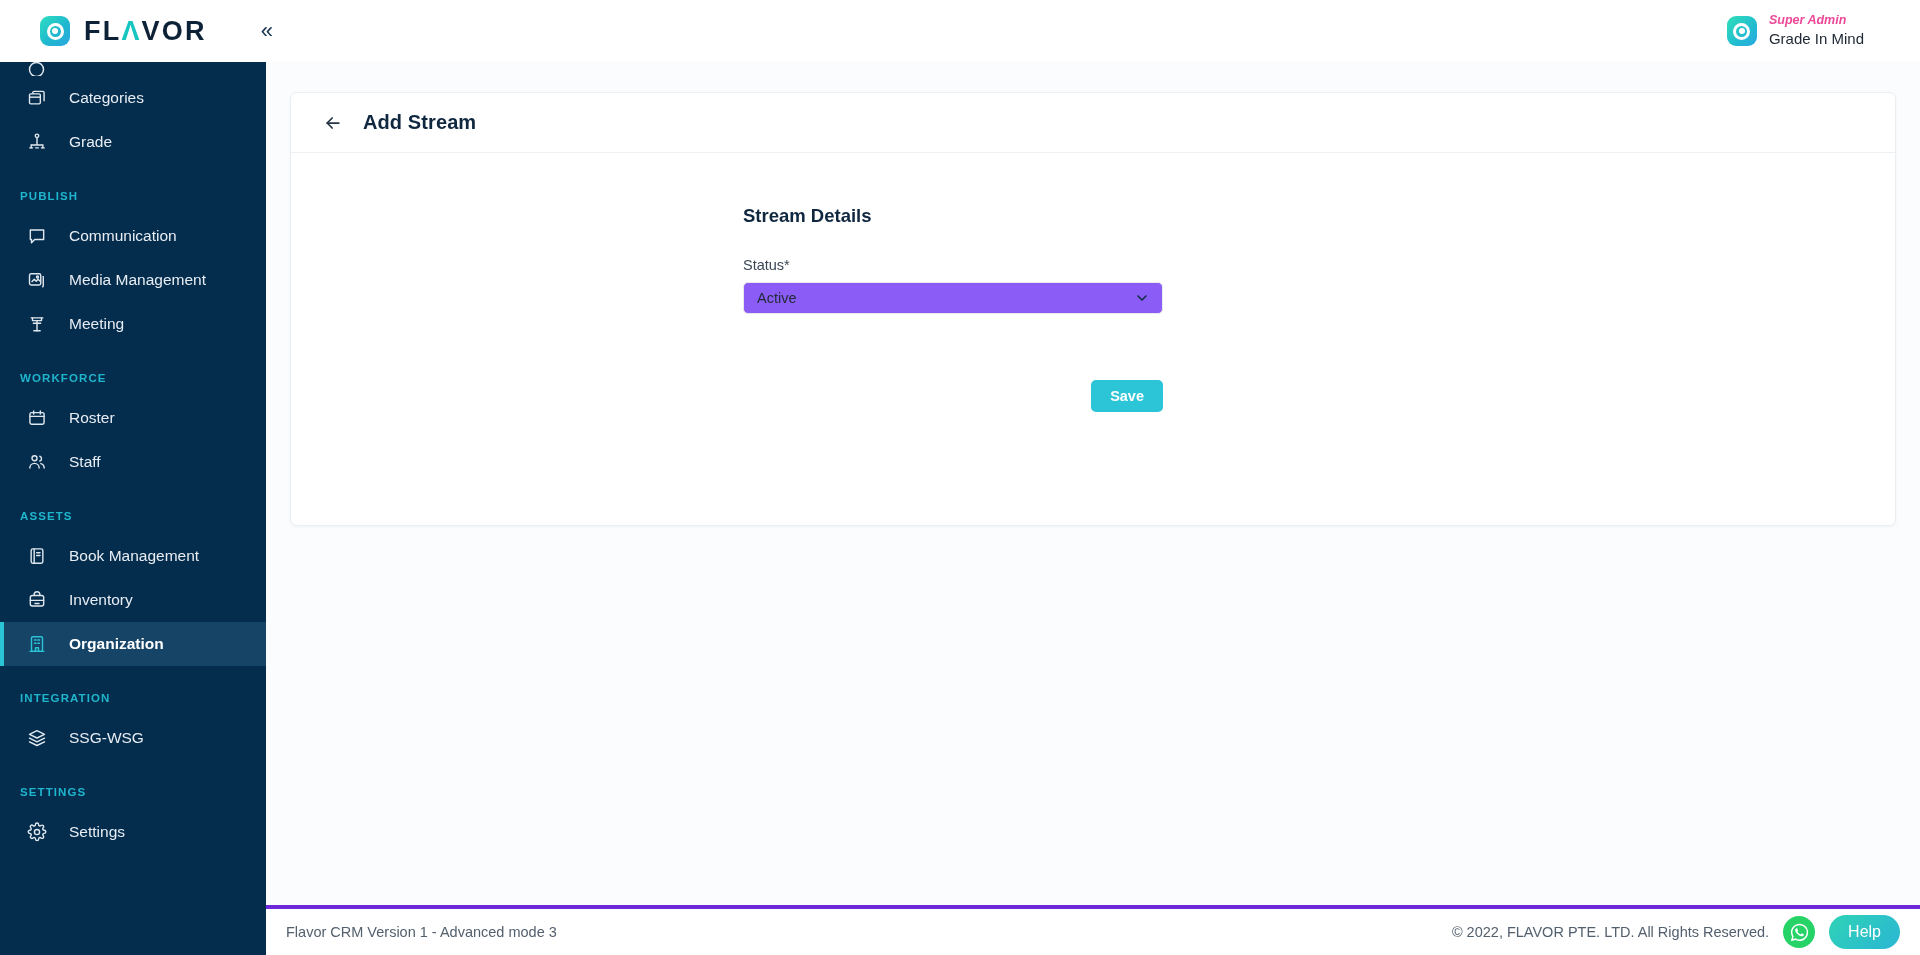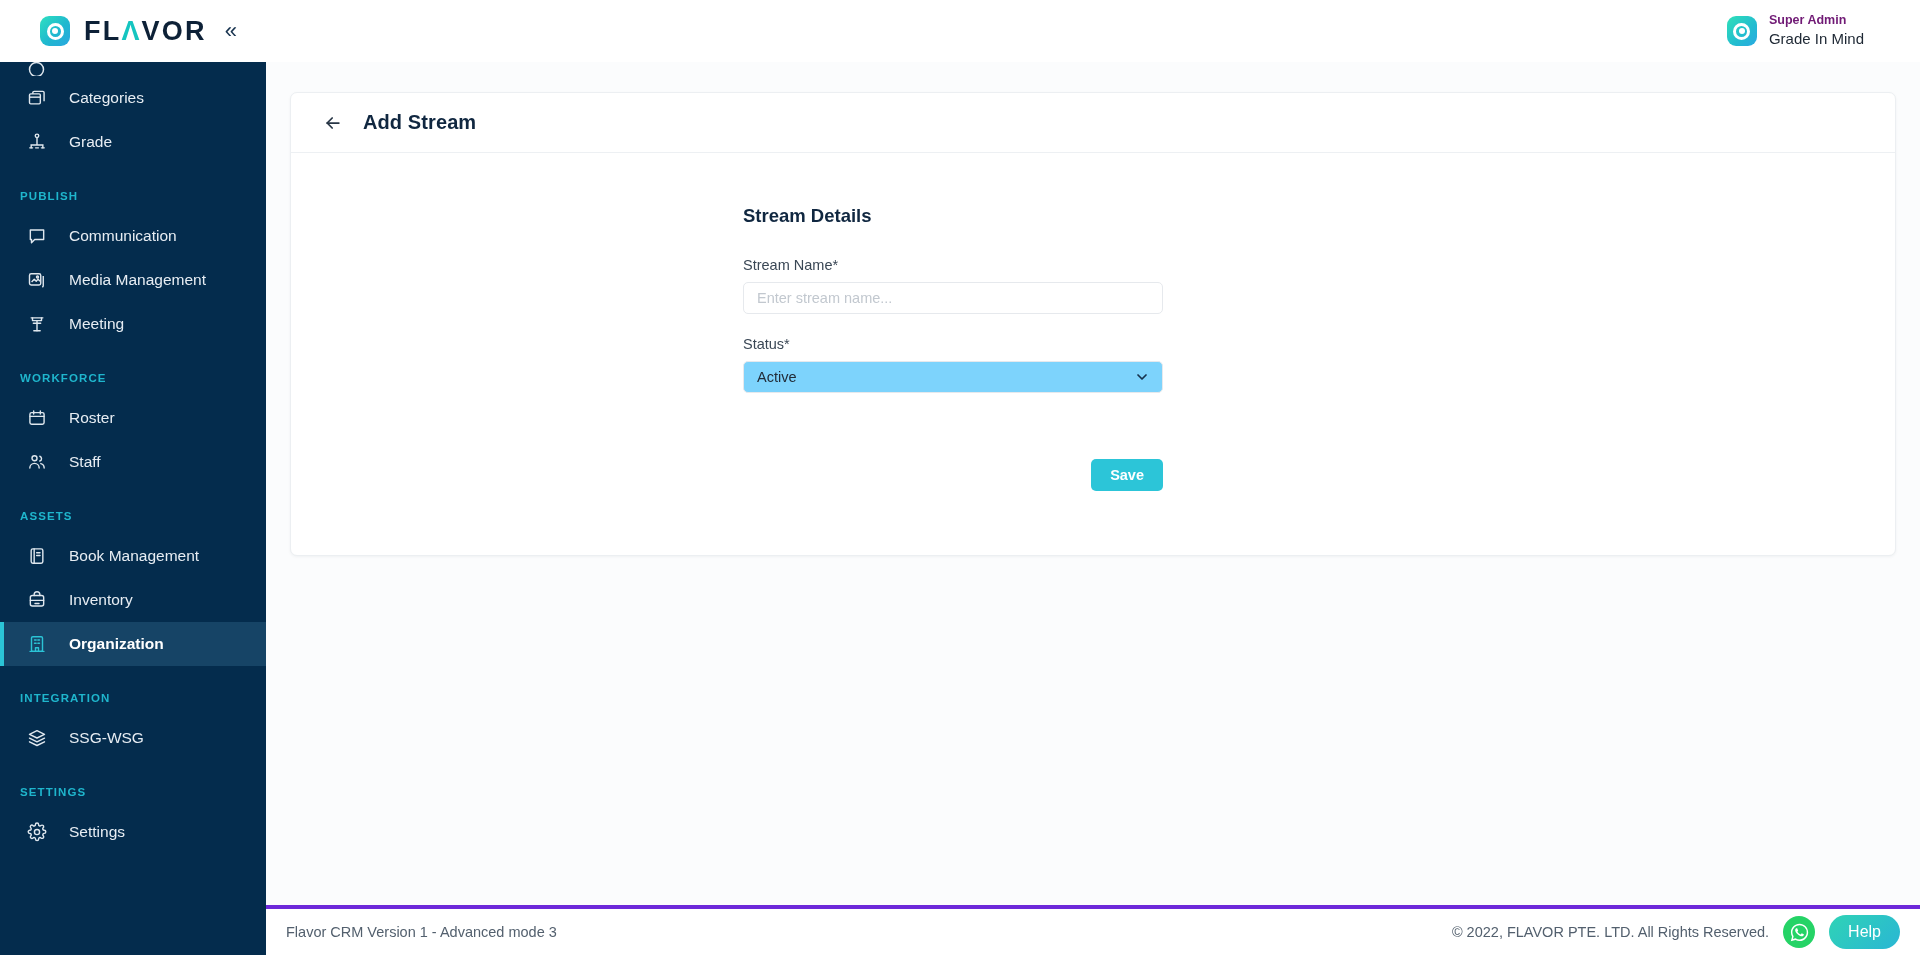--- a/index.html
+++ b/index.html
@@ -10,20 +10,21 @@
     overflow: hidden;
   }
 
   
   .topbar {
     position: absolute; top: 0; left: 0;
     width: 1920px; height: 62px;
     background: #ffffff;
     display: flex; align-items: center;
     z-index: 30;
+    gap: 36px;
   }
   .logo-wrap {
     display: flex; align-items: center;
     margin-left: 40px; gap: 14px;
   }
   .logo-mark {
     width: 30px; height: 30px; border-radius: 9px;
     background: linear-gradient(135deg, #2fe0c0 0%, #1fb8cf 55%, #2aa7e0 100%);
     display: flex; align-items: center; justify-content: center;
     flex: none;
@@ -63,21 +64,21 @@
   .user-avatar .ring {
     width: 17px; height: 17px; border-radius: 50%;
     border: 3.2px solid #ffffff;
     display: flex; align-items: center; justify-content: center;
   }
   .user-avatar .ring i {
     display: block; width: 6px; height: 6px; border-radius: 50%;
     background: #ffffff;
   }
   .user-meta { line-height: 1.25; text-align: left; }
-  .user-role { font-size: 12.5px; font-weight: 700; color: #701a75; }
+  .user-role { font-size: 12.5px; font-weight: 700; color: #ec4899; font-style: italic; }
   .user-name { font-size: 15px; font-weight: 400; color: #1d2733; margin-top: 1px; }
 
   
   .sidebar {
     position: absolute; top: 62px; left: 0;
     width: 266px; height: 893px;
     background: #042c4d;
     overflow: hidden;
     z-index: 20;
   }
@@ -162,21 +163,21 @@
     padding: 0 13px; font-size: 14.5px;
     font-family: "Liberation Sans", sans-serif;
     color: #222c38; background: #fff; outline: none;
   }
   .text-input::placeholder { color: #c2c8cf; }
   .select-wrap { position: relative; }
   .select-box {
     width: 100%; height: 32px;
     border: 1px solid #e6e9ed; border-radius: 5px;
     padding: 0 34px 0 13px; font-size: 14.5px;
-    color: #222c38; background: #7dd3fc;
+    color: #222c38; background: #8b5cf6;
     display: flex; align-items: center; cursor: pointer;
   }
   .select-caret {
     position: absolute; right: 13px; top: 50%;
     transform: translateY(-50%);
     color: #16324d; pointer-events: none;
     display: flex; align-items: center;
   }
   .actions {
     margin-top: 66px; display: flex; justify-content: flex-end;
@@ -419,24 +420,20 @@
         </svg>
       </span>
       <h1 class="card-title">Add Stream</h1>
     </div>
 
     <div class="card-body">
       <div class="form-col">
 
         <h2 class="section-title">Stream Details</h2>
 
-        <div class="field">
-          <label class="field-label">Stream Name*</label>
-          <input class="text-input" type="text" placeholder="Enter stream name..." style="">
-        </div>
 
         <div class="field">
           <label class="field-label">Status*</label>
           <div class="select-wrap">
             <div class="select-box">Active</div>
             <span class="select-caret">
               <svg width="16" height="16" viewBox="0 0 24 24" fill="none" stroke="currentColor" stroke-width="2.6" stroke-linecap="round" stroke-linejoin="round">
                 <path d="M6 9l6 6 6-6"></path>
               </svg>
             </span>

